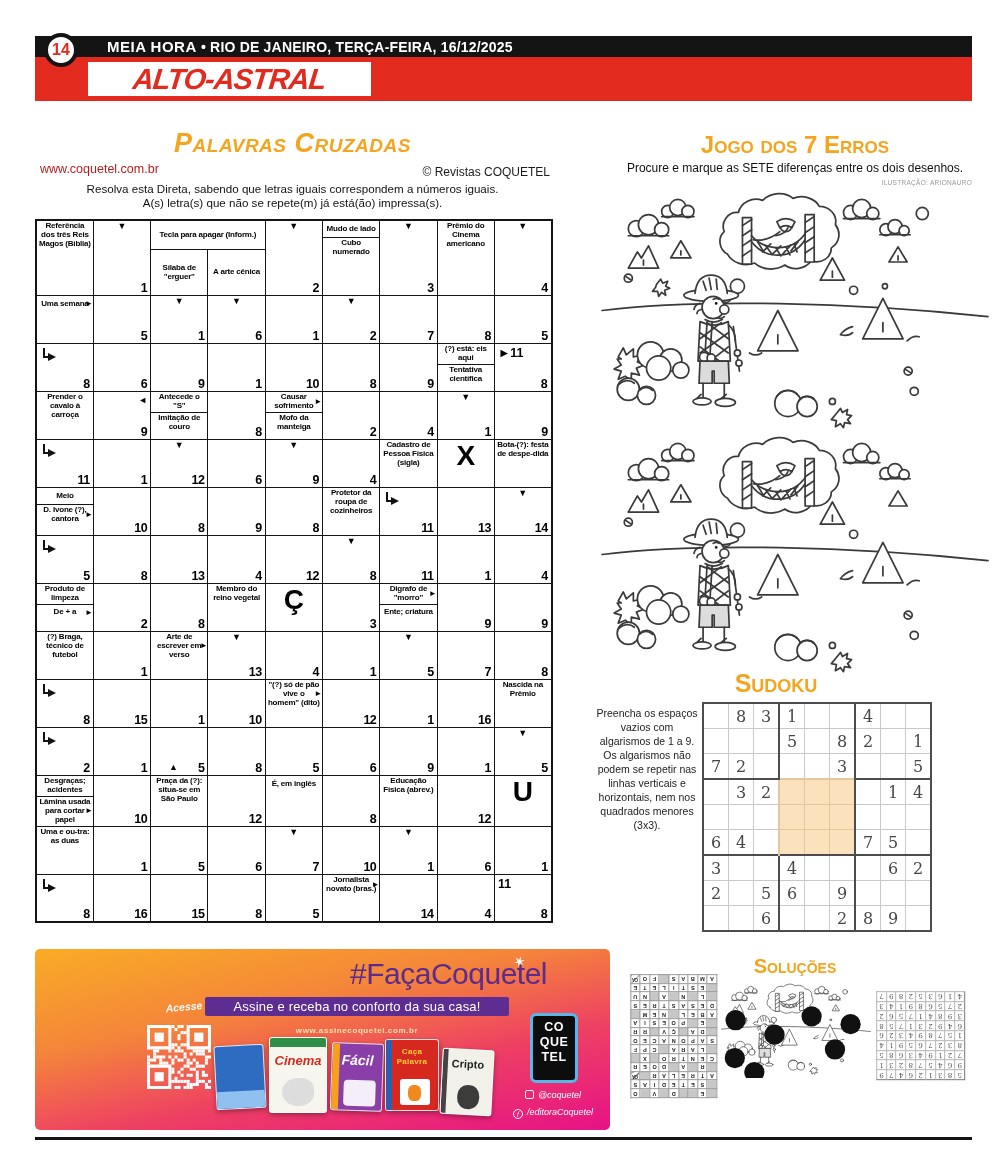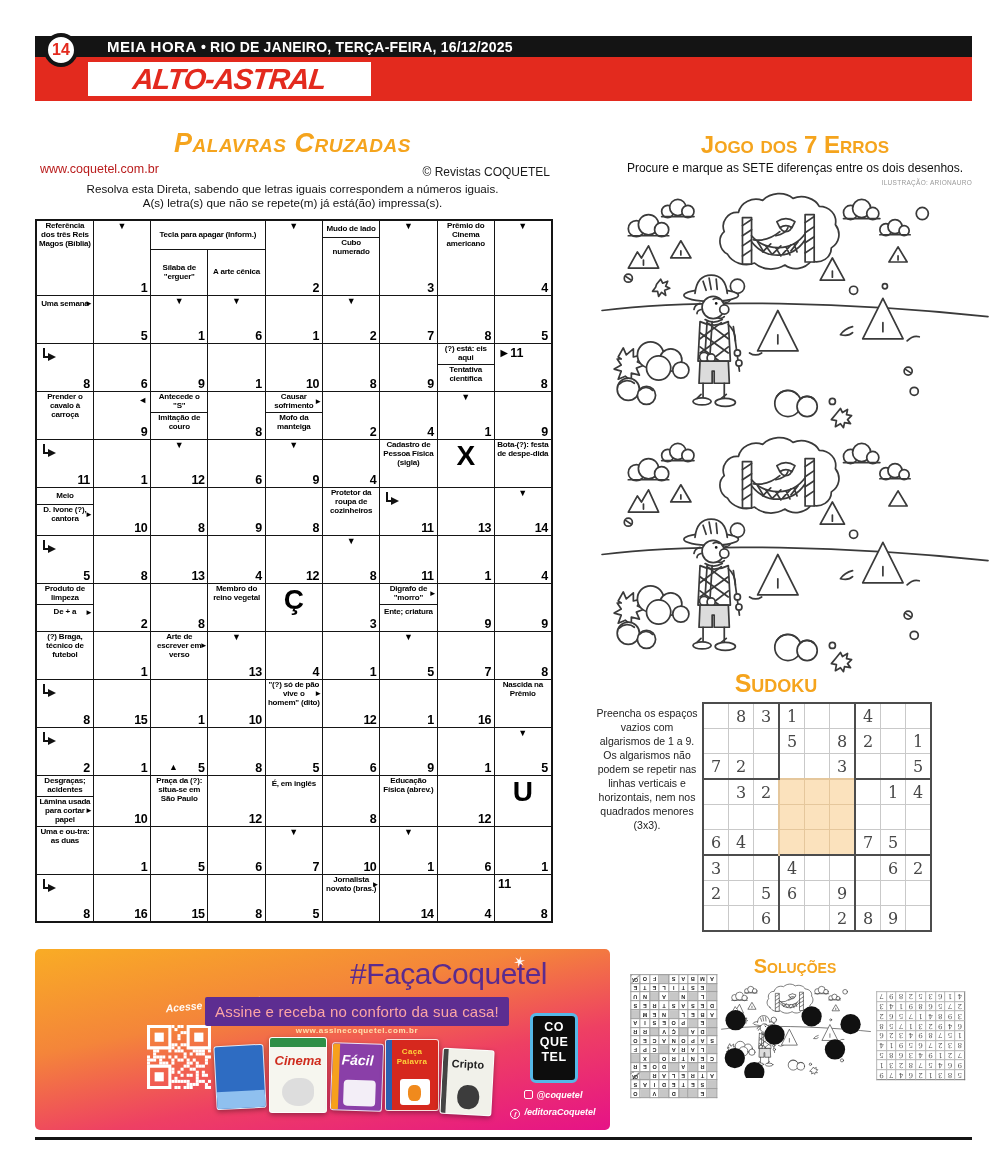--- a/index.html
+++ b/index.html
@@ -91,22 +91,22 @@
   
   #banner{left:35px;top:949px;width:575px;height:181px;border-radius:5px;overflow:hidden;
      background:linear-gradient(168deg,#f9ac25 0%,#f4853a 35%,#ee4063 65%,#e61287 100%);}
   #banner .abs{position:absolute;}
   .acc{left:104px;top:49px;width:148px;text-align:center;color:#fff;font-weight:bold;font-style:italic;
        font-size:10.5px;line-height:1.15;transform:rotate(-5deg);opacity:.95;}
   .phone{position:absolute;right:14px;top:4px;font-size:15px;transform:rotate(25deg);font-style:normal;}
   #qr{left:112px;top:76px;}
   .hash{left:142px;top:8px;width:370px;text-align:right;font-weight:normal;font-size:30px;color:#5b2b8e;letter-spacing:-.5px;}
   .spark{position:absolute;right:22px;top:-4px;color:#fff;font-size:15px;transform:rotate(15deg);}
-  .assband{left:170px;top:48px;width:304px;height:29px;background:#5d2d91;border-radius:2px;color:#fca5a5;
-     font-size:15px;display:flex;align-items:center;justify-content:center;letter-spacing:.2px;}
+  .assband{left:170px;top:48px;width:304px;height:19px;background:#5d2d91;border-radius:2px;color:#ffffff;
+     font-size:13px;display:flex;align-items:center;justify-content:center;letter-spacing:.2px;}
   .url{left:170px;top:77px;width:304px;text-align:center;color:#ffe0ae;font-weight:bold;font-size:8px;letter-spacing:.6px;}
   .book{position:absolute;border:1.5px solid rgba(255,255,255,.85);border-radius:3px;
         box-shadow:0 2px 5px rgba(0,0,0,.35);overflow:hidden;}
   .bt1{left:180px;top:96px;width:48px;height:62px;background:#2e6cc2;transform:rotate(-3deg);}
   .bt1 .strip{position:absolute;bottom:0;left:0;right:0;height:17px;background:#8fc0ef;}
   .bt2{left:234px;top:88px;width:56px;height:74px;background:#f6f6ef;}
   .bt2 .band{height:9px;background:#2f8f47;}
   .bt2 .t{display:block;text-align:center;margin-top:6px;color:#cf2d1f;font-weight:bold;font-style:italic;font-size:13px;}
   .bt2 .blob{position:absolute;bottom:6px;left:12px;width:32px;height:28px;background:#ddd;border-radius:50% 40% 45% 50%;}
   .bt3{left:296px;top:94px;width:50px;height:66px;background:#8a3fa8;transform:rotate(2deg);}
@@ -117,21 +117,21 @@
   .bt4 .spine{position:absolute;left:0;top:0;bottom:0;width:6px;background:#2b5fb0;}
   .bt4 .t{display:block;text-align:center;margin-top:7px;color:#ffd23a;font-weight:bold;font-size:8px;line-height:1.2;letter-spacing:.3px;}
   .bt4 .blob{position:absolute;bottom:5px;left:14px;width:30px;height:26px;background:#fff;border-radius:3px;}
   .bt4 .fig{position:absolute;bottom:9px;left:22px;width:13px;height:16px;background:#f08a1d;border-radius:40%;}
   .bt5{left:406px;top:100px;width:50px;height:64px;background:#f1f1ea;transform:rotate(3deg);}
   .bt5 .spine{position:absolute;left:0;top:0;bottom:0;width:5px;background:#444;}
   .bt5 .t{display:block;text-align:center;margin-top:8px;color:#222;font-weight:bold;font-size:11px;}
   .bt5 .blob{position:absolute;bottom:5px;left:16px;width:22px;height:24px;background:#3c3c3c;border-radius:45%;}
   .cqlogo{left:495px;top:64px;width:42px;height:60px;background:#0d0d0d;border:3px solid #55b8e8;border-radius:6px;
      color:#fff;font-weight:bold;font-size:12.5px;line-height:1.18;text-align:center;padding-top:4px;letter-spacing:.5px;}
-  .handles{left:448px;top:138px;width:140px;text-align:center;color:#fff;font-weight:bold;font-style:italic;
+  .handles{left:448px;top:138px;width:140px;text-align:center;color:#fff;font-weight:normal;font-style:italic;
      font-size:9px;line-height:1.9;}
   .ig{display:inline-block;width:7px;height:7px;border:1.4px solid #fff;border-radius:2px;margin-right:4px;vertical-align:-1px;}
   .fb{display:inline-block;width:8px;height:8px;border:1.2px solid #fff;border-radius:50%;margin-right:4px;
       font-size:7px;line-height:8px;font-family:"Liberation Serif",serif;vertical-align:-1px;font-style:italic;}
 
   .bottomrule{left:35px;top:1137px;width:937px;height:3px;background:#141414;}
 </style>
 </head>
 <body>
 

